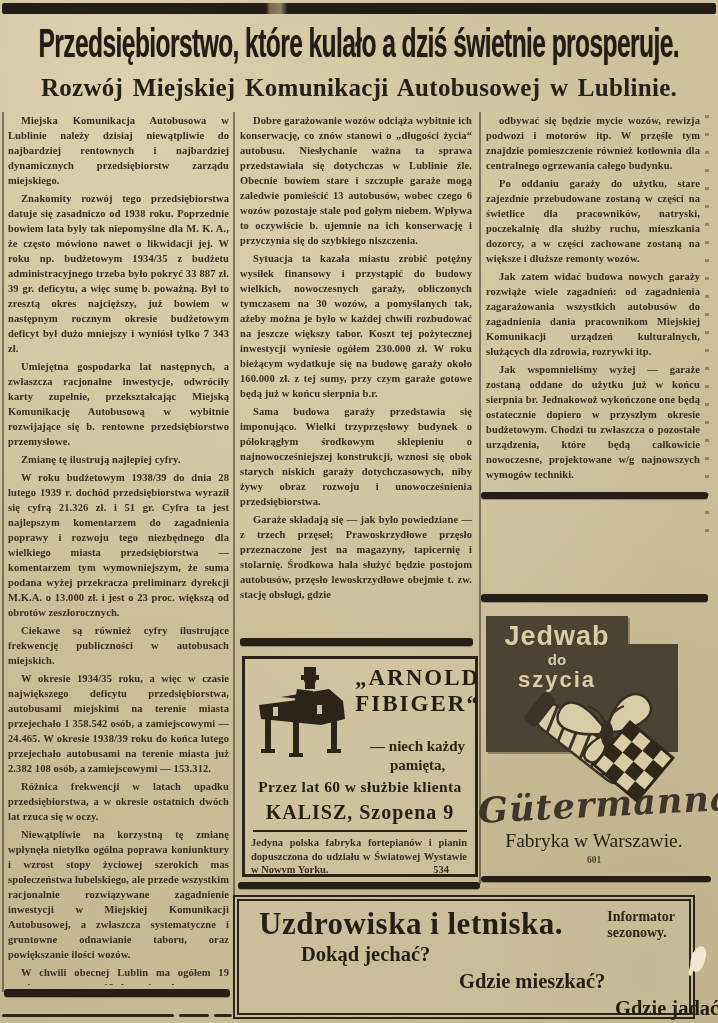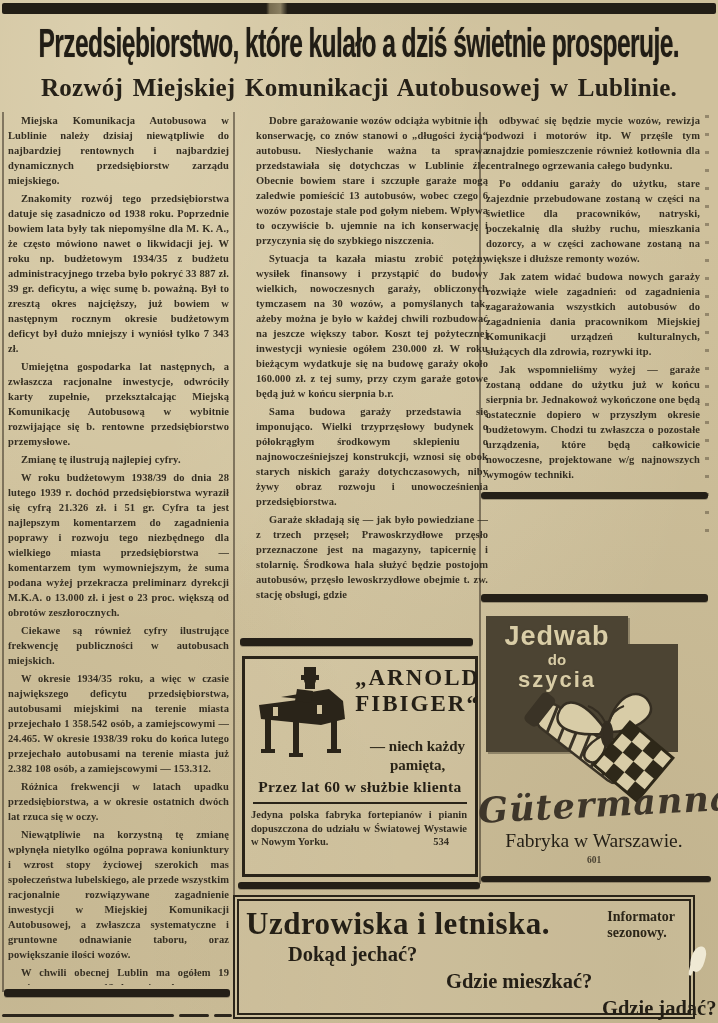--- a/index.html
+++ b/index.html
@@ -56,21 +56,21 @@
   .gut-l2{font-size:15px;margin-top:2px;}
   .gut-l3{font-size:22px;letter-spacing:2px;}
   .gut-art{position:absolute;left:28px;top:58px;width:190px;height:135px;}
   .gut-script{position:absolute;left:-6px;top:172px;width:226px;text-align:center;
     font-family:"DejaVu Serif",serif;font-style:italic;font-weight:bold;font-size:35px;
     transform:rotate(-3deg);color:#3e362a;letter-spacing:1px;}
   .gut-factory{position:absolute;left:0;top:218px;width:220px;text-align:center;font-weight:normal;font-size:19.5px;color:#241f16;}
   .gut-num{position:absolute;left:0;top:243px;width:220px;text-align:center;font-size:9.5px;font-weight:bold;color:#4a4232;}
   
   .uzdr-outer{border:2px solid #2a2419;padding:2px;background:rgba(215,203,170,.25);box-sizing:border-box;}
-  .uzdr-inner{border:2px solid #2a2419;height:100%;box-sizing:border-box;padding:6px 14px 0 7px;}
+  .uzdr-inner{border:2px solid #2a2419;height:100%;box-sizing:border-box;padding:6px 14px 0 20px;}
   .uzdr-head{display:flex;align-items:flex-start;}
   .uzdr-title{font-size:31px;font-weight:bold;color:#241f16;letter-spacing:.5px;line-height:34px;flex:1;white-space:nowrap;}
   .uzdr-sub{font-weight:bold;font-size:14px;line-height:16px;color:#2b2518;text-align:left;padding-top:2px;flex:0 0 auto;}
   .uzdr-q{font-weight:bold;font-size:20.5px;color:#241f16;line-height:27px;white-space:nowrap;}
   
   .edge-marks{width:4px;background:repeating-linear-gradient(180deg,rgba(60,50,35,.4) 0 3px,transparent 3px 18px);}
   .defect{width:14px;height:26px;background:#efe9d4;border-radius:60% 40% 50% 50%;transform:rotate(14deg);
     box-shadow:-4px 10px 0 -5px #efe9d4;}
   .seg-row{display:flex;gap:5px;}
   .seg-row div{height:3px;background:#2c261c;border-radius:2px;}
@@ -104,21 +104,21 @@
     <p>W chwili obecnej Lublin ma ogółem 19 wozów, z tego — 12 kursujących wewnątrz miasta i 7 zamiejscowych.</p>
 
   </div>
   <div class="abs hrule-thick" style="left:4px;top:989px;width:226px;"></div>
   <div class="abs seg-row" style="left:2px;top:1014px;width:230px;">
     <div style="width:172px;"></div>
       <div style="width:30px;"></div>
       <div style="flex:1;"></div>
   </div>
 
-  <div class="abs coltext" style="left:256px;top:113px;width:232px;height:521px;">
+  <div class="abs coltext" style="left:240px;top:113px;width:232px;height:521px;">
     <p>Dobre garażowanie wozów odciąża wybitnie ich konserwację, co znów stanowi o „długości życia“ autobusu. Niesłychanie ważna ta sprawa przedstawiała się dotychczas w Lublinie źle. Obecnie bowiem stare i szczupłe garaże mogą zaledwie pomieścić 13 autobusów, wobec czego 6 wozów pozostaje stale pod gołym niebem. Wpływa to oczywiście b. ujemnie na ich konserwację i przyczynia się do szybkiego niszczenia.</p>
     <p>Sytuacja ta kazała miastu zrobić potężny wysiłek finansowy i przystąpić do budowy wielkich, nowoczesnych garaży, obliczonych tymczasem na 30 wozów, a pomyślanych tak, ażeby można je było w każdej chwili rozbudować na jeszcze większy tabor. Koszt tej pożytecznej inwestycji wyniesie ogółem 230.000 zł. W roku bieżącym wydatkuje się na budowę garaży około 160.000 zł. z tej sumy, przy czym garaże gotowe będą już w końcu sierpnia b.r.</p>
     <p>Sama budowa garaży przedstawia się imponująco. Wielki trzyprzęsłowy budynek o półokrągłym środkowym sklepieniu o najnowocześniejszej konstrukcji, wznosi się obok starych niskich garaży dotychczasowych, niby żywy obraz rozwoju i unowocześnienia przedsiębiorstwa.</p>
     <p>Garaże składają się — jak było powiedziane — z trzech przęseł; Prawoskrzydłowe przęsło przeznaczone jest na magazyny, tapicernię i stolarnię. Środkowa hala służyć będzie postojom autobusów, przęsło lewoskrzydłowe obejmie t. zw. stację obsługi, gdzie</p>
   </div>
   <div class="abs hrule-thick" style="left:240px;top:638px;width:233px;"></div>
 
   <div class="abs fibiger" style="left:242px;top:656px;width:236px;height:221px;">
     <div class="fib-top">
       <svg class="fib-piano" viewBox="0 0 104 92" aria-hidden="true">
@@ -144,20 +144,21 @@
         </g>
       </svg>
       <div class="fib-names">
         <div class="fib-name">„ARNOLD</div>
         <div class="fib-name">FIBIGER“</div>
         <div class="fib-tag">— niech każdy</div>
         <div class="fib-tag" style="margin-top:0;">pamięta,</div>
       </div>
     </div>
     <div class="fib-service">Przez lat 60 w służbie klienta</div>
+    <div class="fib-city">KALISZ, Szopena 9</div>
     <div class="fib-div"></div>
     <div class="fib-note">
       <span>Jedyna polska fabryka fortepianów i pianin dopuszczona do udziału w Światowej Wystawie w Nowym Yorku.</span>
       <span class="fib-num">534</span>
     </div>
   </div>
   <div class="abs hrule-thick" style="left:238px;top:882px;width:242px;height:7px;"></div>
 
   <div class="abs coltext" style="left:486px;top:113px;width:214px;height:377px;">
     <p>odbywać się będzie mycie wozów, rewizja podwozi i motorów itp. W przęśle tym znajdzie pomieszczenie również kotłownia dla centralnego ogrzewania całego budynku.</p>

